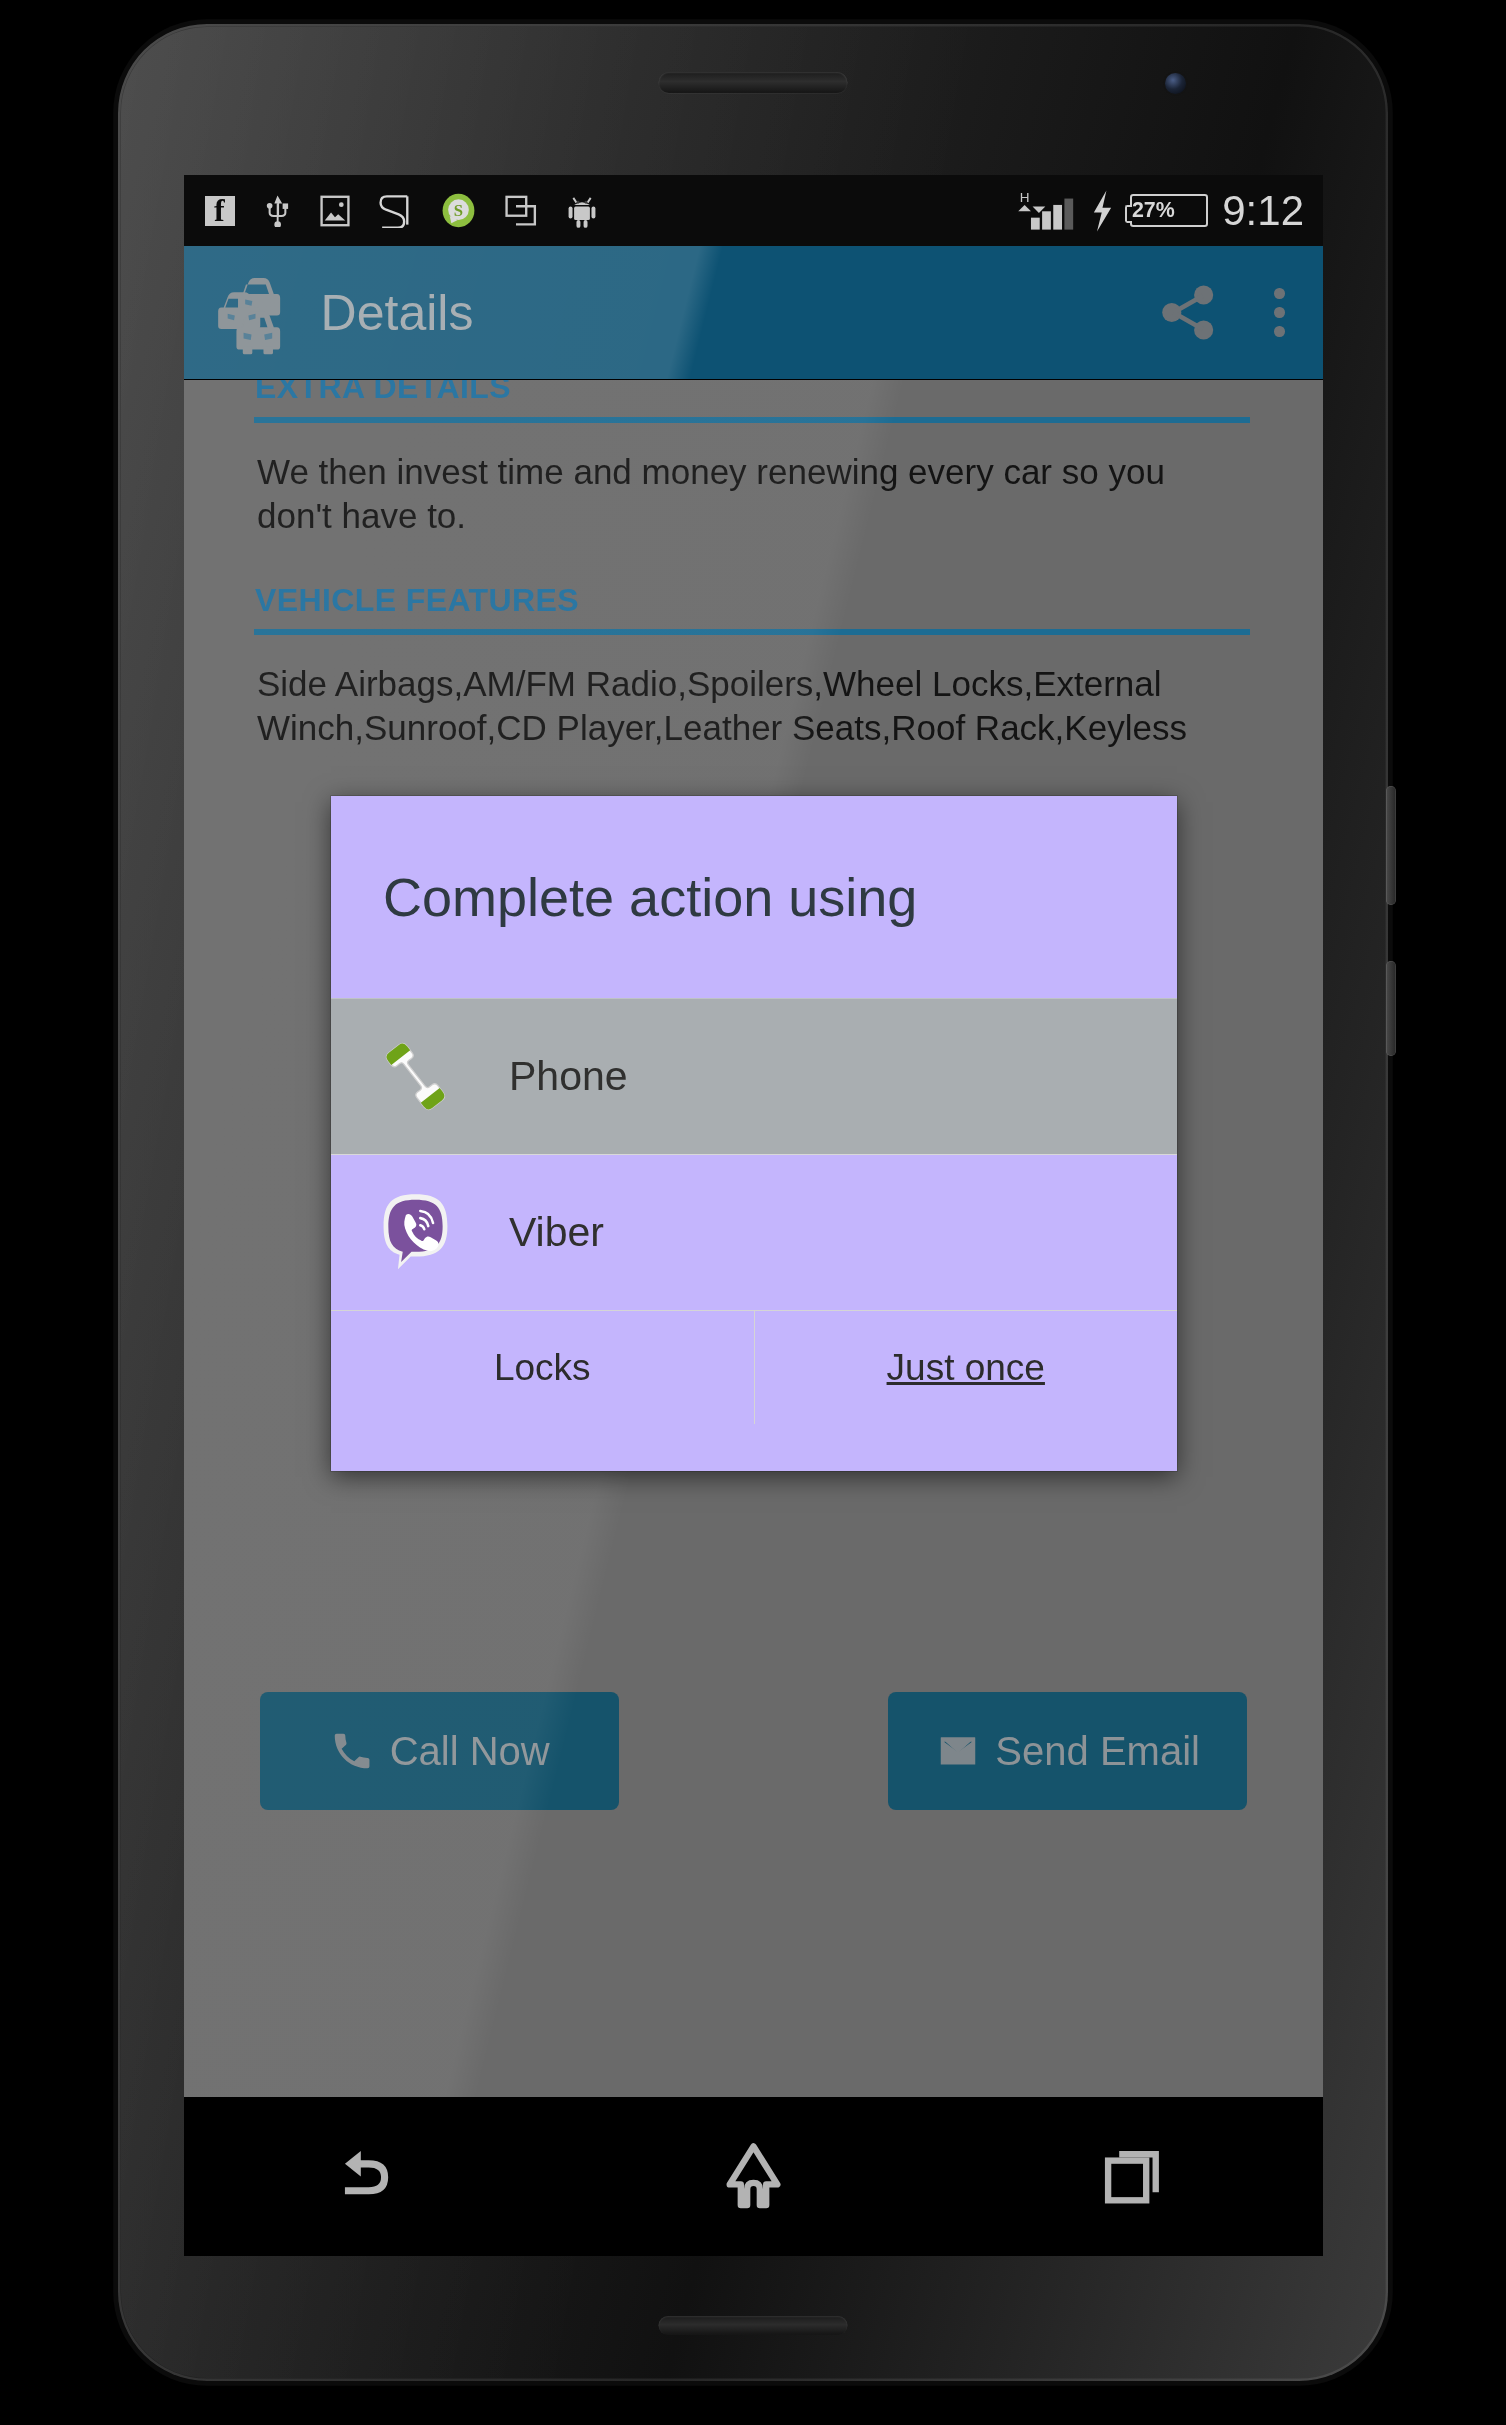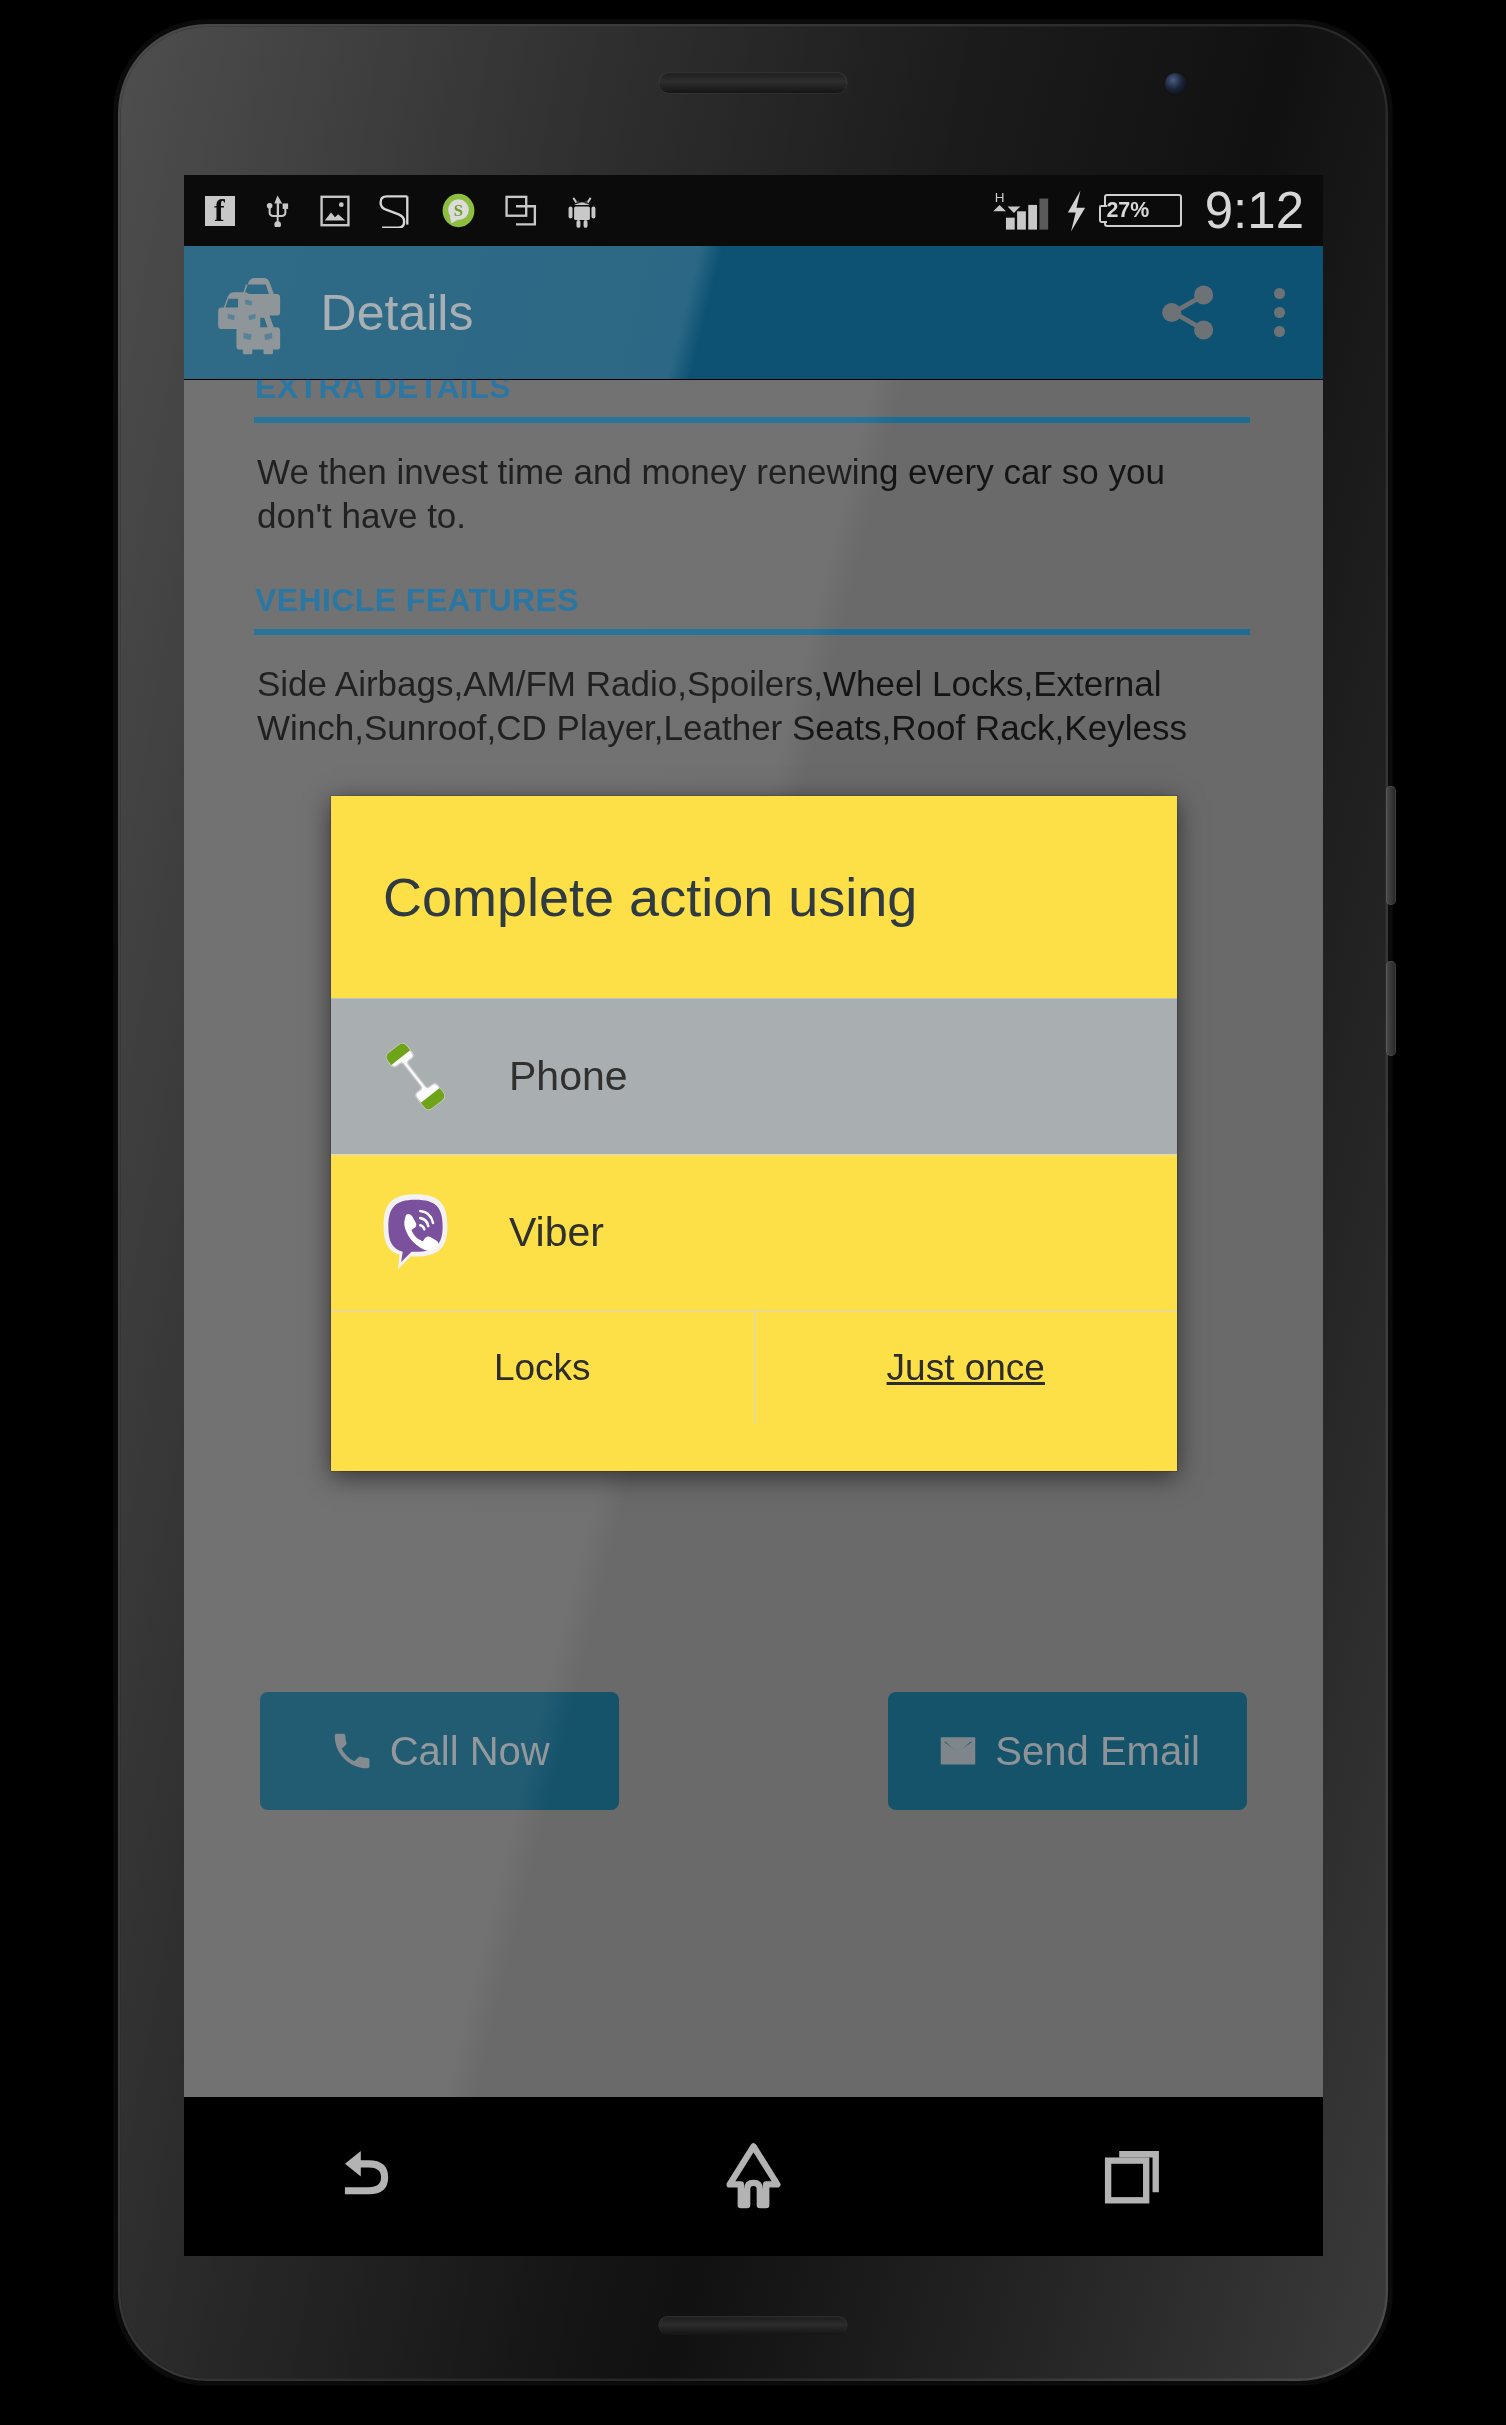--- a/index.html
+++ b/index.html
@@ -71,21 +71,21 @@
   #status-left{ display:flex; align-items:center; gap:29px; }
   #status-right{ margin-left:auto; display:flex; align-items:center; gap:14.3px; }
   .sb-ico{ display:block; }
 
   .fb-ico{ width:30px; height:30px; background:#c8c8c8; position:relative; }
   .fb-ico::after{
     content:"f"; position:absolute; left:9.5px; top:-4px;
     font-family:"Liberation Serif", serif; font-weight:bold; font-size:32px; color:#0b0b0b;
   }
 
-  #clock{ font-size:51px; color:#d6d6d6; letter-spacing:0px; margin-left:8px; }
+  #clock{ font-size:42px; color:#d6d6d6; letter-spacing:0px; }
 
   .batt{
     position:relative; width:78px; height:33px;
     border:2.4px solid #cfcfcf; border-radius:3.2px;
     display:flex; align-items:center; justify-content:flex-start;
     font-size:21.4px; color:#d8d8d8; font-weight:bold;
   }
   .batt::before{
     content:""; position:absolute; left:-7.1px; top:8.7px; width:5.6px; height:14.3px;
     background:#0b0b0b; border:2.4px solid #cfcfcf; border-right:none; border-radius:2.4px 0 0 2.4px;
@@ -139,21 +139,21 @@
   .cta{
     width:359px; height:118px; border-radius:8px; background:#15536b;
     display:flex; align-items:center; justify-content:center; gap:14.3px;
     color:#8d9397; font-size:40px;
   }
 
   
   #dialog{
     position:absolute; left:147px; top:621px;
     width:846px; height:675px;
-    background:#fde047;
+    background:#c4b5fd;
     box-shadow:0 6.4px 24px rgba(0,0,0,.55), 0 0 0 0.8px rgba(0,0,0,.18);
     overflow:hidden;
   }
   #dialog-title{
     height:202px; display:flex; align-items:center;
     padding-left:52px; font-size:54px; color:#2f3a42; font-weight:400;
   }
   .app-row{
     height:156px; display:flex; align-items:center; padding-left:43px; gap:52px;
     border-top:1.6px solid #d8d8d8;

